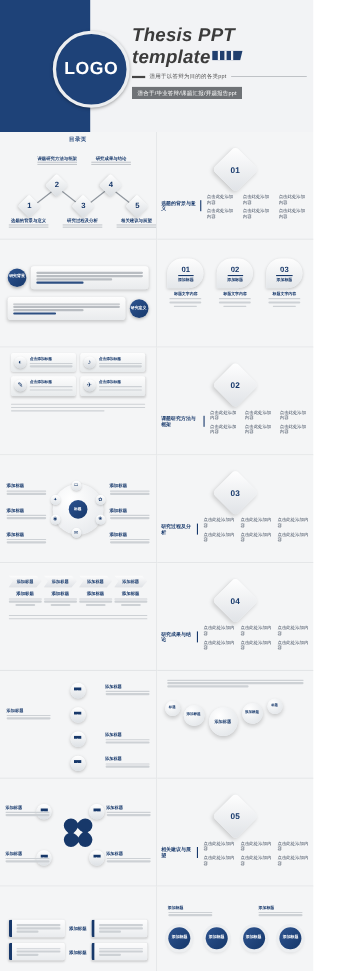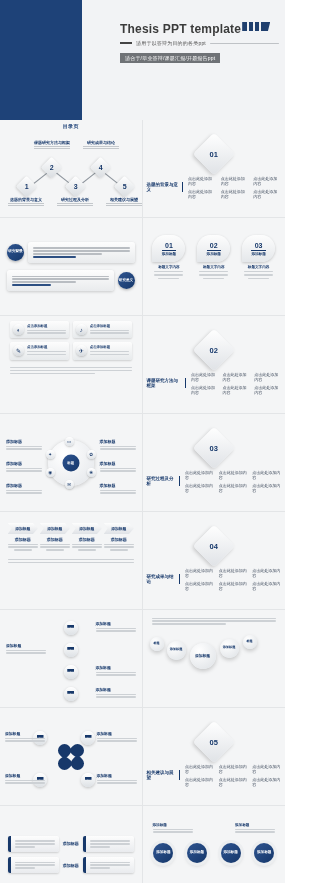--- a/index.html
+++ b/index.html
@@ -7,21 +7,21 @@
   .page{width:285px;height:883px;position:relative;background:#fff;}
 
   
   .cover{position:relative;height:120px;background:#f2f3f5;overflow:hidden;}
   .cover-band{position:absolute;left:0;top:0;width:82px;height:120px;background:#1e4278;}
   .cover-logo{position:absolute;left:48px;top:28px;width:64px;height:64px;border-radius:50%;
       background:#1e4278;border:3px solid #eceef0;box-shadow:0 1px 3px rgba(0,0,0,.35);
       display:flex;align-items:center;justify-content:center;}
   .cover-logo span{color:#fff;font-size:16px;font-weight:bold;letter-spacing:.5px;}
   .cover-txt{position:absolute;left:120px;top:22px;right:6px;}
-  .c-en{font-size:12px;color:#3b3b3b;font-weight:bold;letter-spacing:.2px;position:relative;}
+  .c-en{font-size:17px;color:#3b3b3b;font-weight:bold;letter-spacing:.2px;position:relative;font-style:italic;}
   .c-flag{display:inline-block;width:28px;height:9px;vertical-align:2px;margin-left:1px;
       background:linear-gradient(#203f6e,#203f6e);
       clip-path:polygon(0 0,100% 0,92% 100%,0 100%);position:relative;}
   .c-flag i{position:absolute;top:0;width:2px;height:9px;background:#f2f3f5;}
   .c-cn{font-size:17px;color:#101010;font-weight:bold;letter-spacing:.3px;margin-top:1px;}
   .c-sub{display:flex;align-items:center;gap:4px;margin-top:4px;}
   .c-sub .dash{width:12px;height:2px;background:#444;}
   .c-sub .t{font-size:5px;color:#555;letter-spacing:.2px;}
   .c-sub .ln{flex:1;height:1px;background:#bfc2c6;}
   .c-tag{display:inline-block;margin-top:4px;background:#6f7276;color:#fff;font-size:5px;
@@ -145,20 +145,23 @@
       box-shadow:0 0 0 3px #eceef0,0 2px 4px rgba(0,0,0,.25);display:flex;align-items:center;
       justify-content:center;color:#fff;font-size:3.6px;font-weight:bold;text-align:center;line-height:1.1;}
 </style>
 </head>
 <body>
 
 <div class="page">
 
   <div class="cover">
     <div class="cover-band"></div>
+    <div class="cover-logo">
+      <span>LOGO</span>
+    </div>
     <div class="cover-txt">
       <div class="c-en">
         <span>Thesis PPT template</span><span class="c-flag"><i style="left:5px"></i><i style="left:11px"></i><i style="left:17px"></i></span>
       </div>
       <div class="c-sub">
         <span class="dash"></span>
         <span class="t">适用于以答辩为目的的各类ppt</span>
         <span class="ln"></span>
       </div>
       <div class="c-tag">适合于/毕业答辩/课题汇报/开题报告ppt</div>

